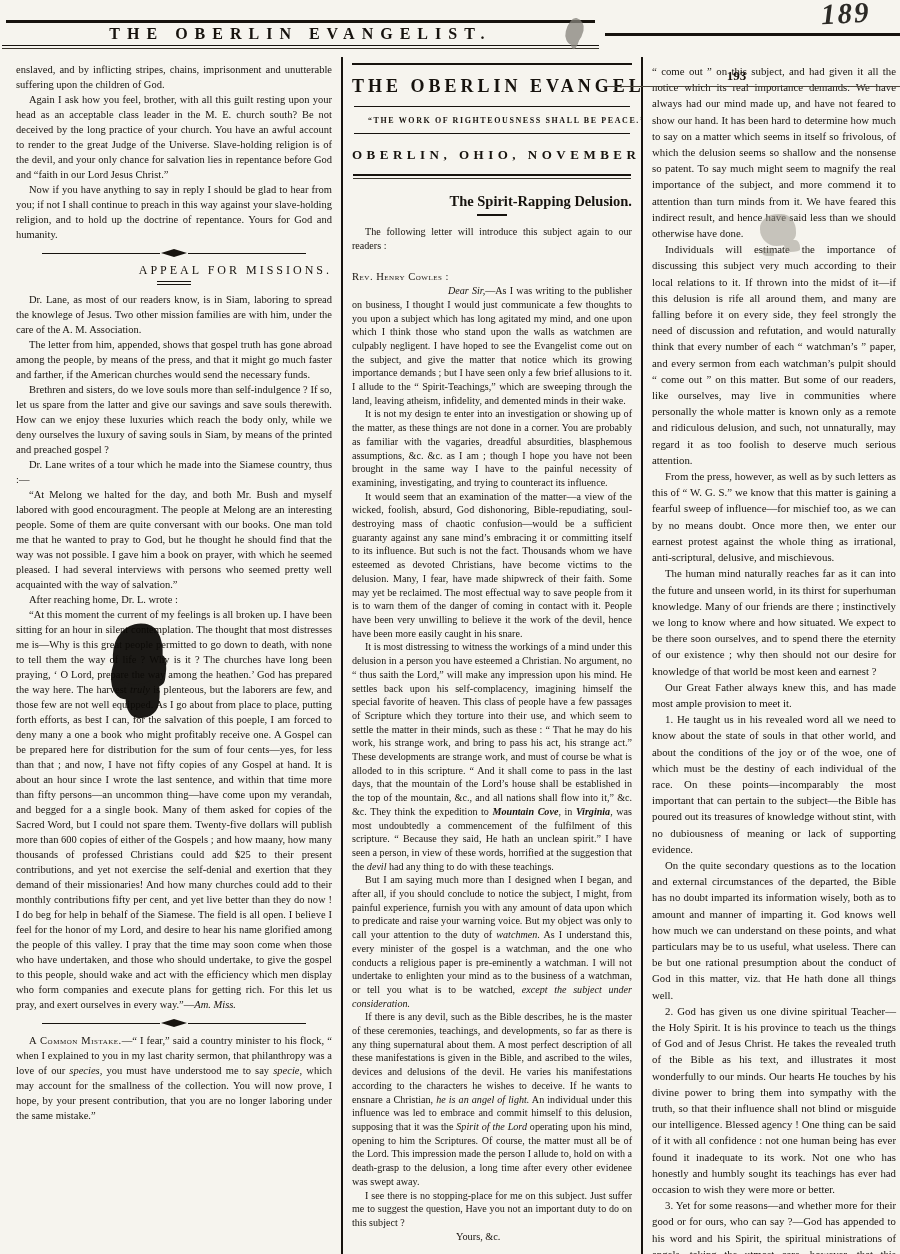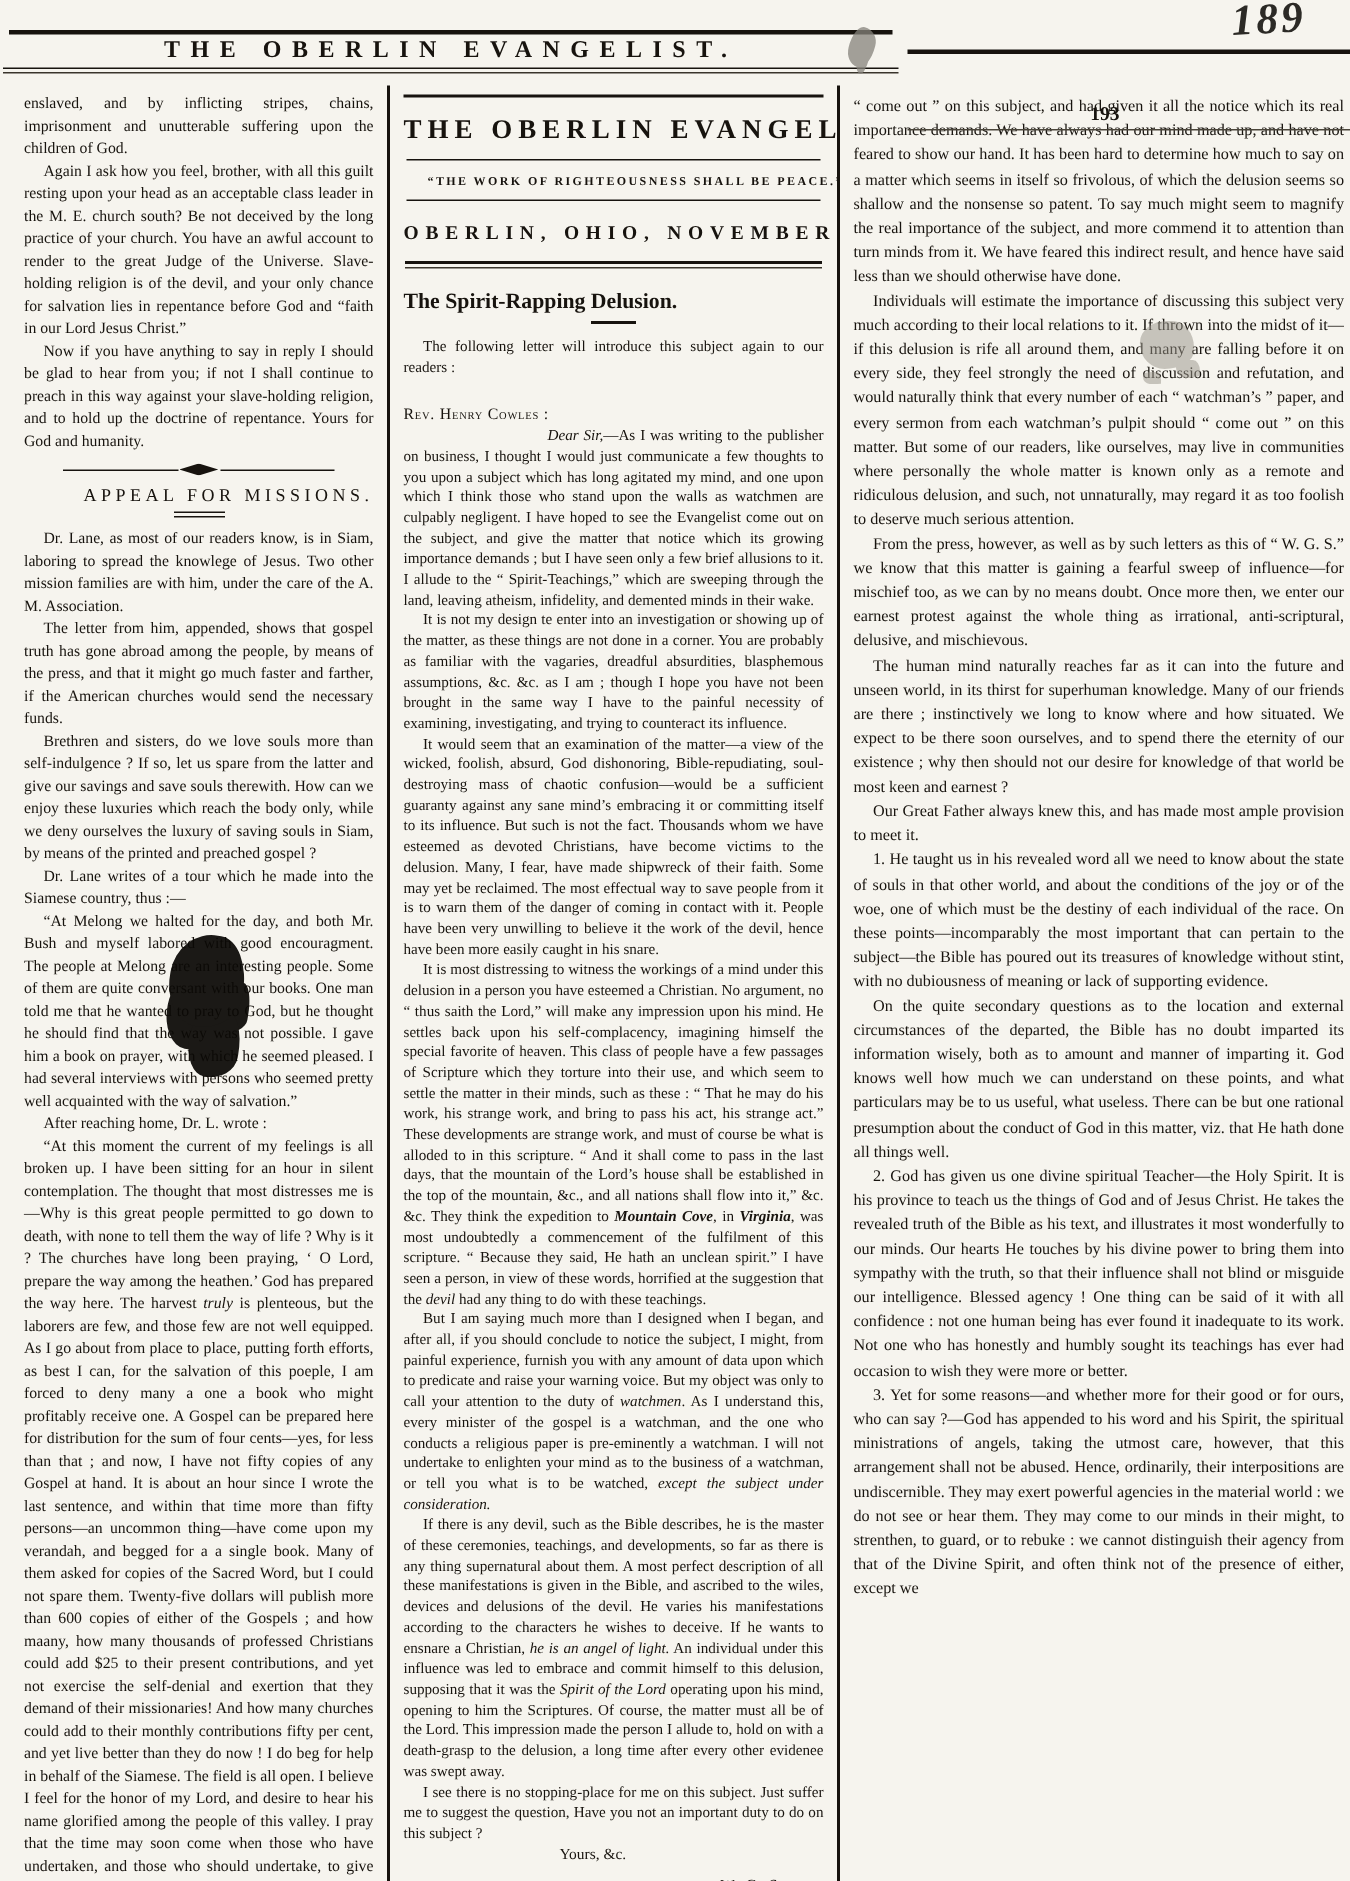--- a/index.html
+++ b/index.html
@@ -27,21 +27,21 @@
   .header-right .rule-thin { border-top:1px solid #4a453a; margin-left:4px; }
   .handwritten {
     position:absolute; top:-1px; right:30px;
     font-style:italic; font-size:29px; font-weight:bold; color:#2c2a26;
     transform:rotate(-3deg); letter-spacing:2px; line-height:1;
   }
 
   
   .columns { display:flex; height:1197px; }
   .col { overflow:hidden; }
-  .col1 { width:260px; padding:5px 9px 0 16px; border-right:2px solid #17130e; }
+  .col1 { width:343px; padding:5px 9px 0 16px; border-right:2px solid #17130e; }
   .col2 { width:300px; padding:0 9px 0 9px; border-right:2px solid #17130e; }
   .col3 { flex:1; padding:6px 4px 16px 9px; }
 
   p { text-align:justify; text-indent:13px; }
   .col1 p { font-size:10.5px; line-height:15.0px; }
   .col2 p { font-size:10.1px; line-height:13.7px; }
   .col3 p { font-size:10.8px; line-height:16.2px; }
   p.cont { text-indent:0; }
   p.deep-indent { text-indent:96px; }
   .sc { font-variant:small-caps; letter-spacing:0.5px; }
@@ -63,21 +63,21 @@
   .section-heading { text-align:right; font-weight:normal; font-size:12px; letter-spacing:3px; margin-top:2px; }
   .heading-rule { width:34px; height:4px; margin:3px auto 7px; border-top:1px solid #17130e; border-bottom:1px solid #17130e; }
 
   
   .masthead { text-align:center; margin-top:6px; border-top:2.5px solid #17130e; }
   .masthead-title { font-size:18px; font-weight:bold; letter-spacing:4px; padding:11px 0 9px; white-space:nowrap; }
   .masthead-rule { border-top:1.5px solid #17130e; margin:0 2px; }
   .motto { font-size:8px; font-weight:bold; letter-spacing:1.6px; padding:9px 0 8px; white-space:nowrap;margin-left:16px; }
   .dateline { font-size:13px; font-weight:bold; letter-spacing:4.5px; padding:13px 0 11px; white-space:nowrap; }
   .masthead-bottom { height:5px; border-top:2px solid #17130e; border-bottom:1px solid #3a352c; margin:0 1px; }
-  .article-title { text-align:left; font-weight:bold; font-size:14.5px; margin:14px 0 1px; }
+  .article-title { text-align:right; font-weight:bold; font-size:14.5px; margin:14px 0 1px; }
   .title-rule { width:30px; border-top:2.5px solid #17130e; margin:4px auto 9px; }
   .intro-line { margin-bottom:18px; }
   .salutation { text-indent:0; margin-top:2px; font-size:10.6px !important; }
 
   
   .ink-blot {
     position:absolute; left:113px; top:623px; width:50px; height:62px;
     background:#0b0906; opacity:.93; transform:rotate(10deg);
     border-radius:58% 45% 60% 48% / 50% 62% 42% 55%;
     box-shadow: 12px 40px 0 -8px #0b0906, -4px 22px 0 -6px #0b0906, 20px 14px 0 -14px #0b0906;

